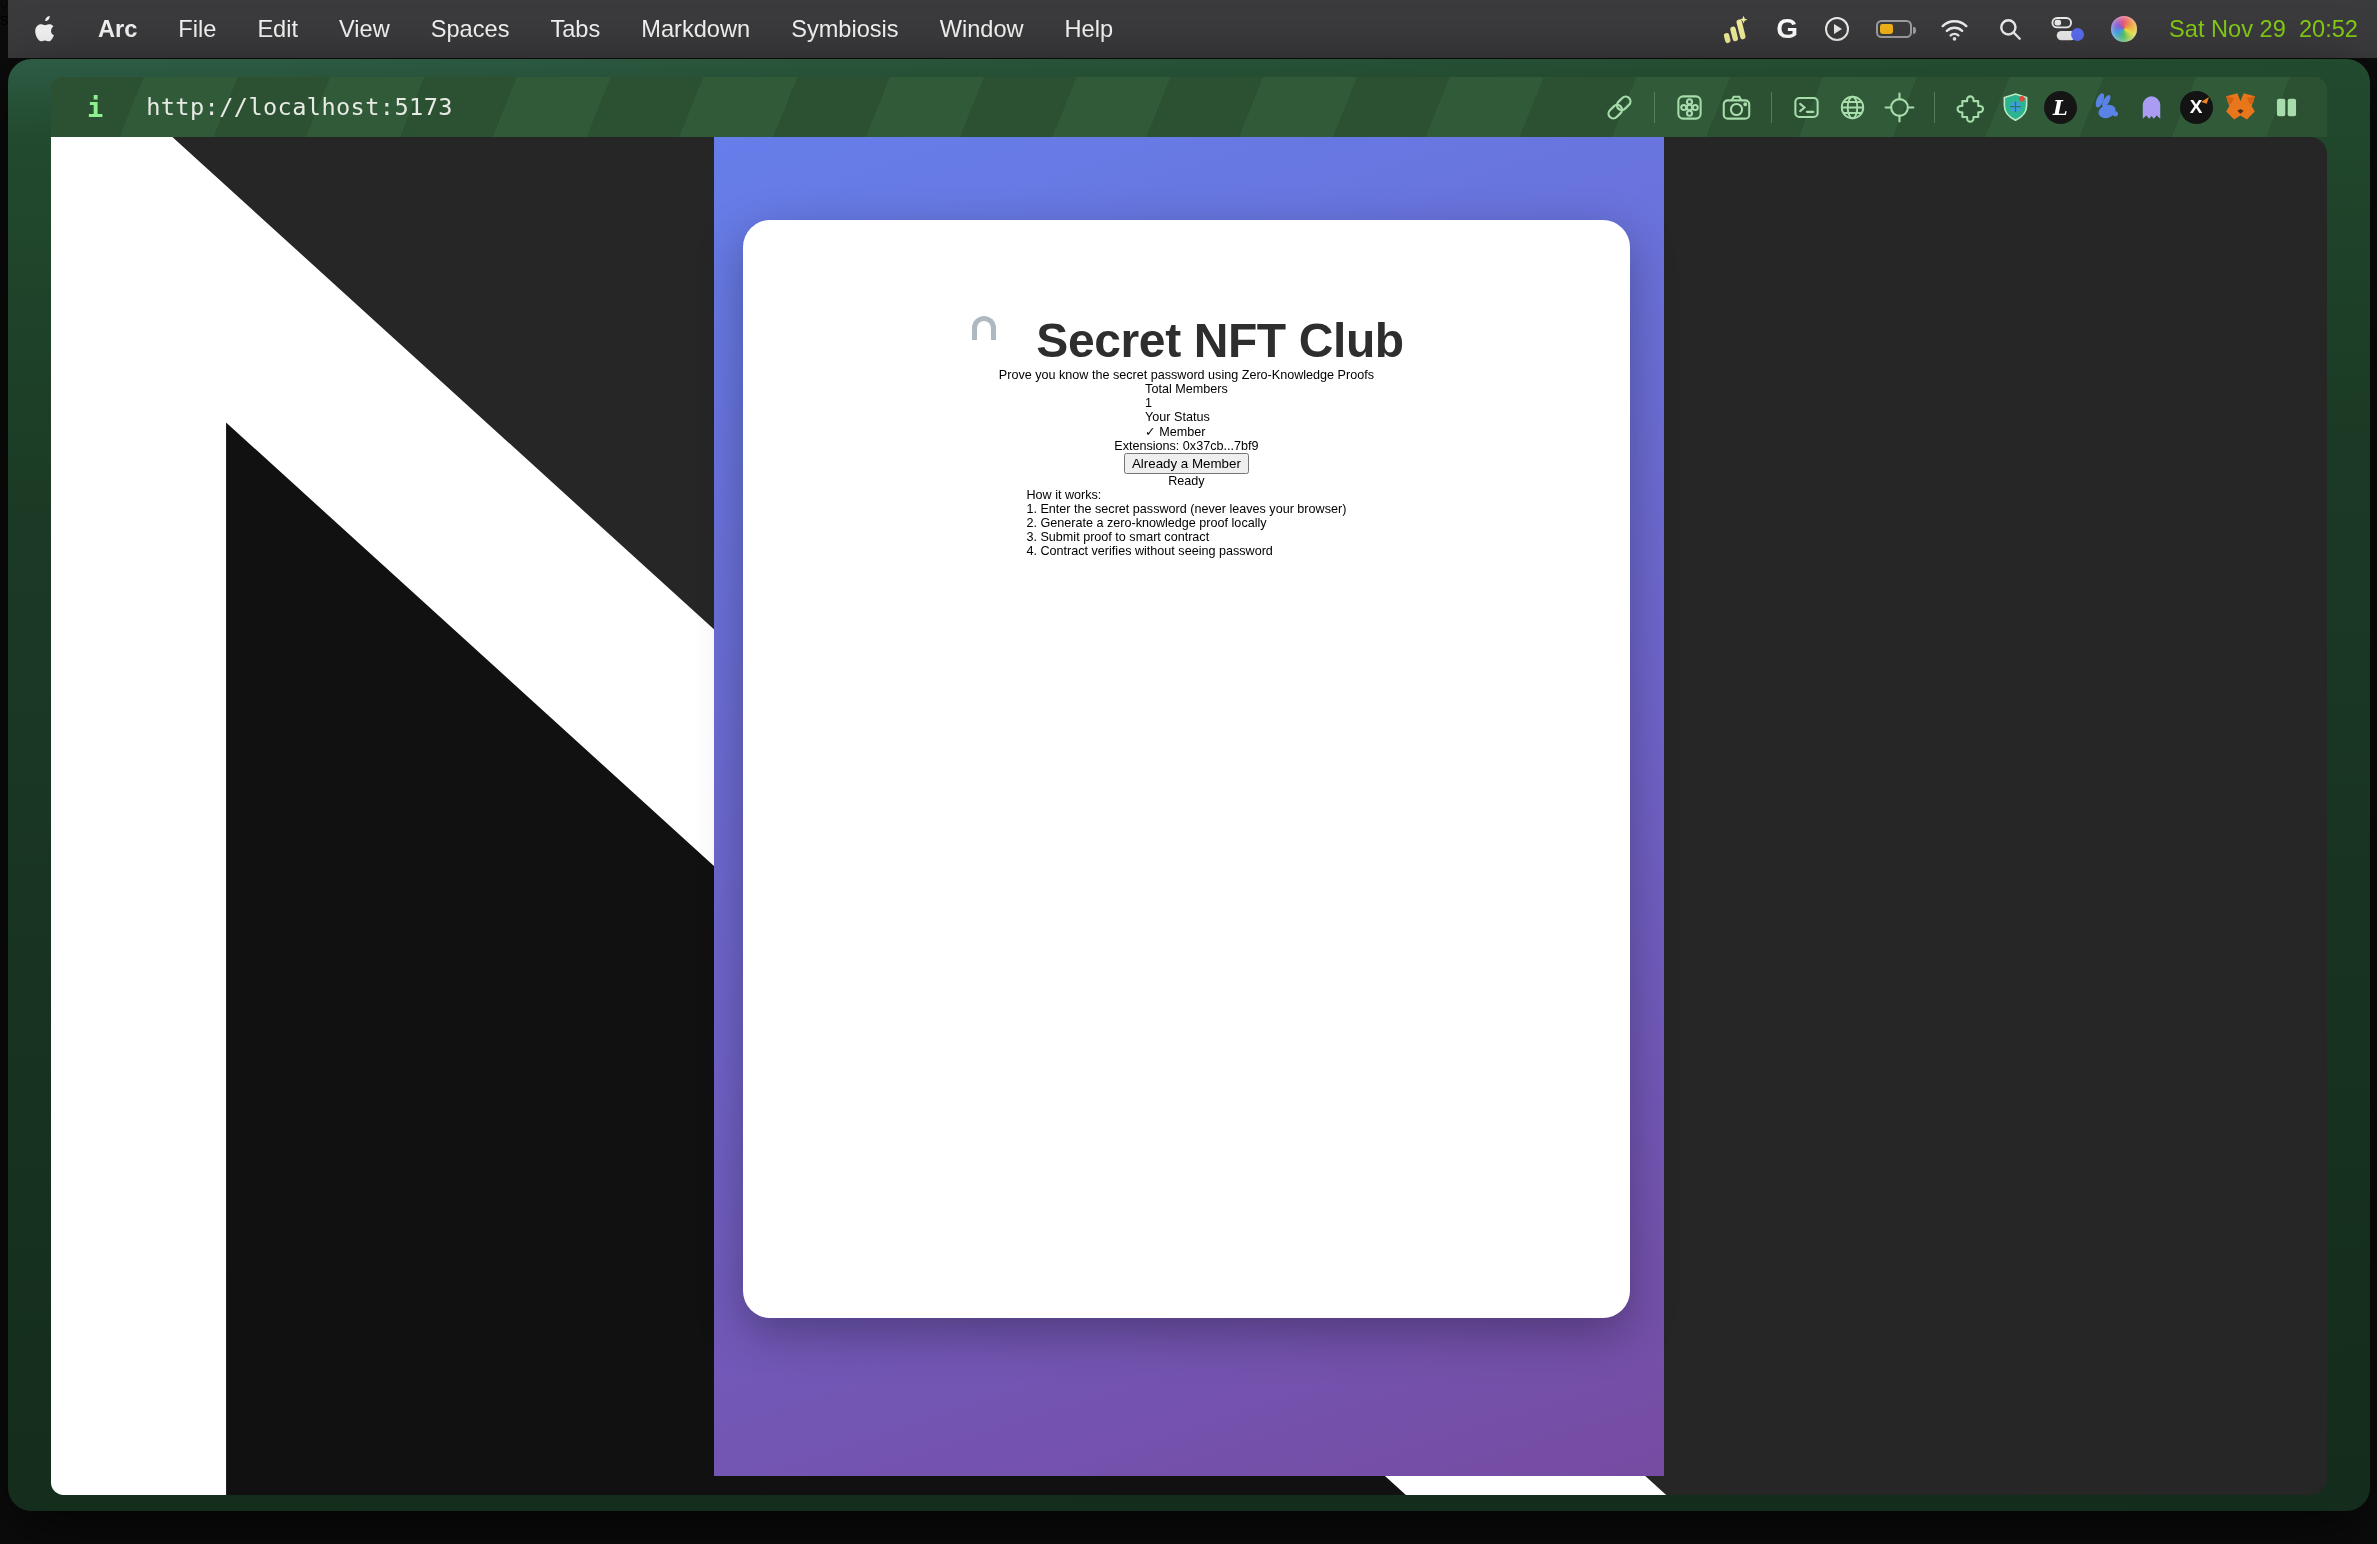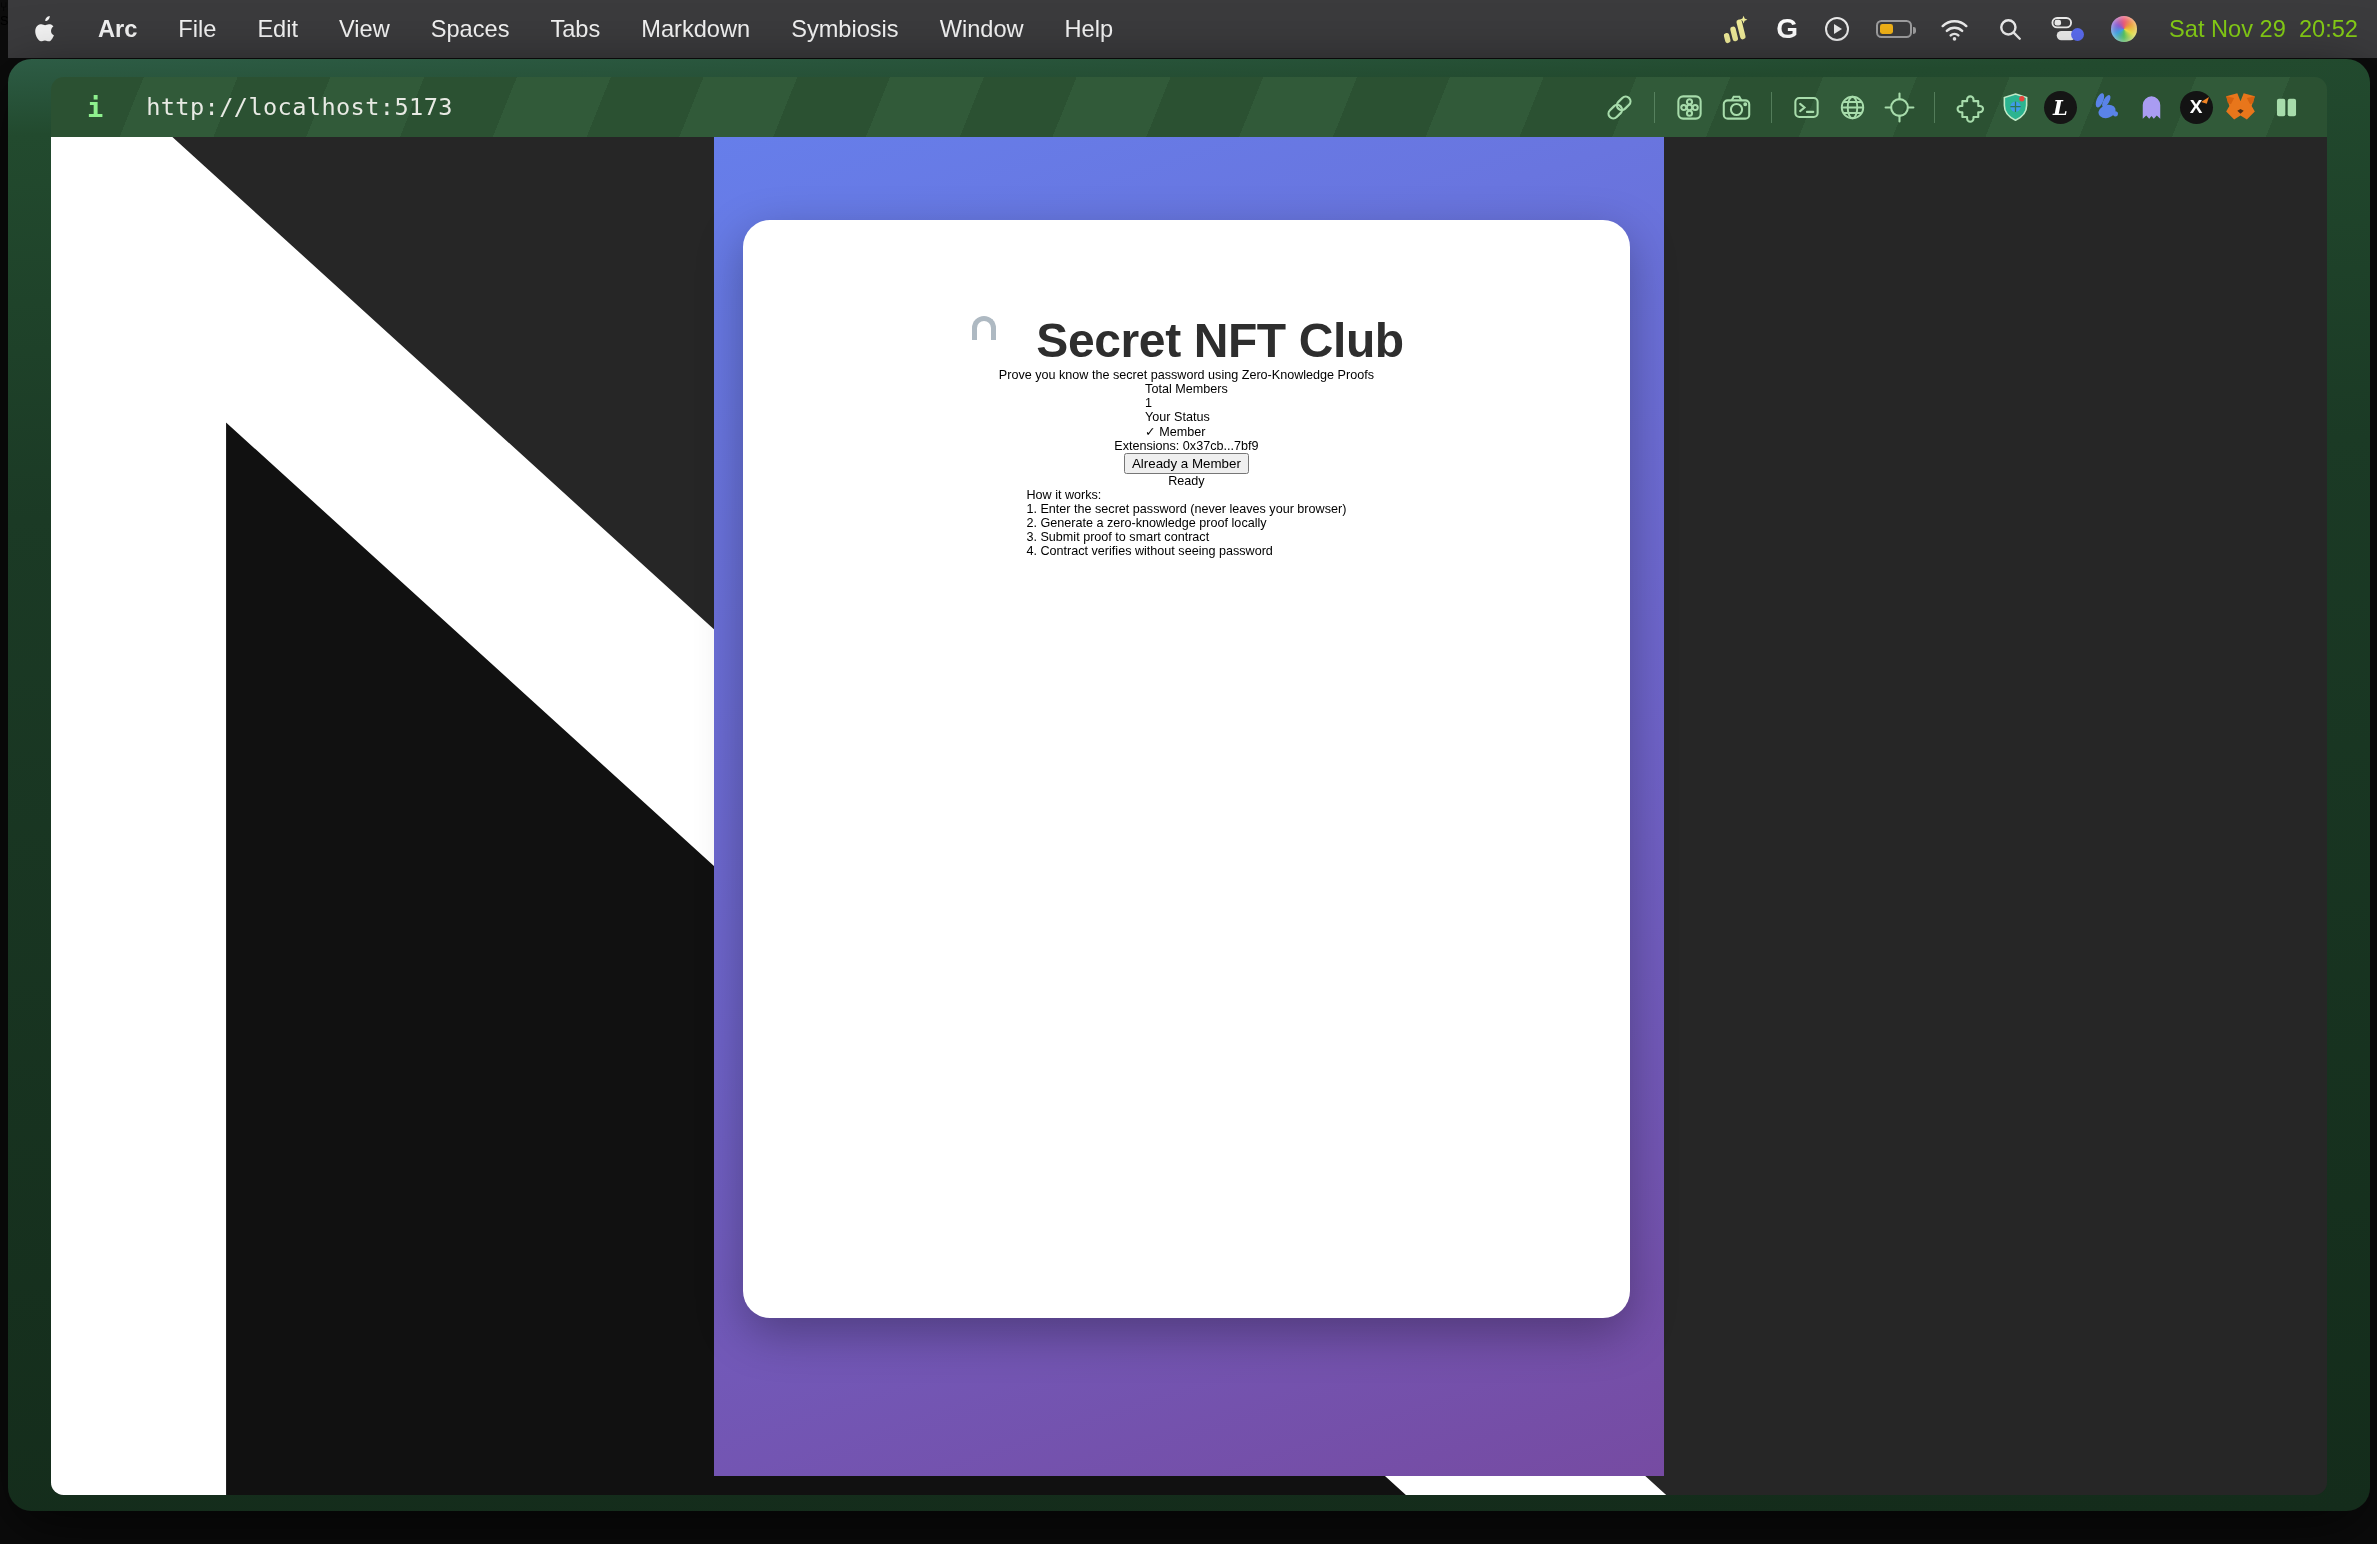--- a/index.html
+++ b/index.html
@@ -40,21 +40,21 @@
   .tbi{width:36px;height:36px;display:flex;align-items:center;justify-content:center;}
   .tbi svg{display:block;}
   .tb-div{width:1.6px;height:31px;background:#86b18b;opacity:.45;margin:0 6.3px;}
   .lcirc{width:33px;height:33px;border-radius:50%;background:#151515;display:flex;align-items:center;justify-content:center;
          color:#fff;font-family:"DejaVu Serif",serif;font-style:italic;font-size:21px;font-weight:700;}
   .xcirc{width:33px;height:33px;border-radius:50%;background:#131313;display:flex;align-items:center;justify-content:center;position:relative;}
   .xcirc span{color:#fff;font-weight:900;font-size:19px;}
   .xcirc i{position:absolute;right:4.7px;top:5.5px;width:0;height:0;border-left:6.3px solid transparent;border-bottom:7.9px solid #f08425;transform:rotate(18deg);}
 
   
-  .content{position:absolute;left:0;right:0;top:60px;bottom:0;background:#262626;}
+  .content{position:absolute;left:0;right:0;top:60px;bottom:0;background:#262626;border-radius:17px;}
   .page-col{position:absolute;left:50%;margin-left:-475px;top:0;width:950px;height:1339px;
             background:linear-gradient(162deg,#667eea 0%,#6f63c9 55%,#764ba2 100%);}
   .card{position:absolute;left:29px;top:83px;width:887px;height:1098px;background:#fff;border-radius:27px;
         box-shadow:0 15.7px 47px rgba(0,0,0,.30);display:flex;flex-direction:column;align-items:center;box-sizing:border-box;}
   .title-row{margin-top:93px;display:flex;align-items:center;gap:17.3px;}
   .title{font-size:48px;font-weight:700;color:#2e2e2e;letter-spacing:-0.4px;}
   
   .lock{position:relative;width:50px;height:49px;}
   .lock .shackle{position:absolute;left:3.1px;top:0;width:23.6px;height:23.6px;border:5.5px solid #aeb9c2;border-bottom:none;border-radius:12.6px 12.6px 0 0;box-sizing:border-box;}
   .lock .body{position:absolute;left:0;top:20.4px;width:31px;height:28px;border-radius:4.7px;

